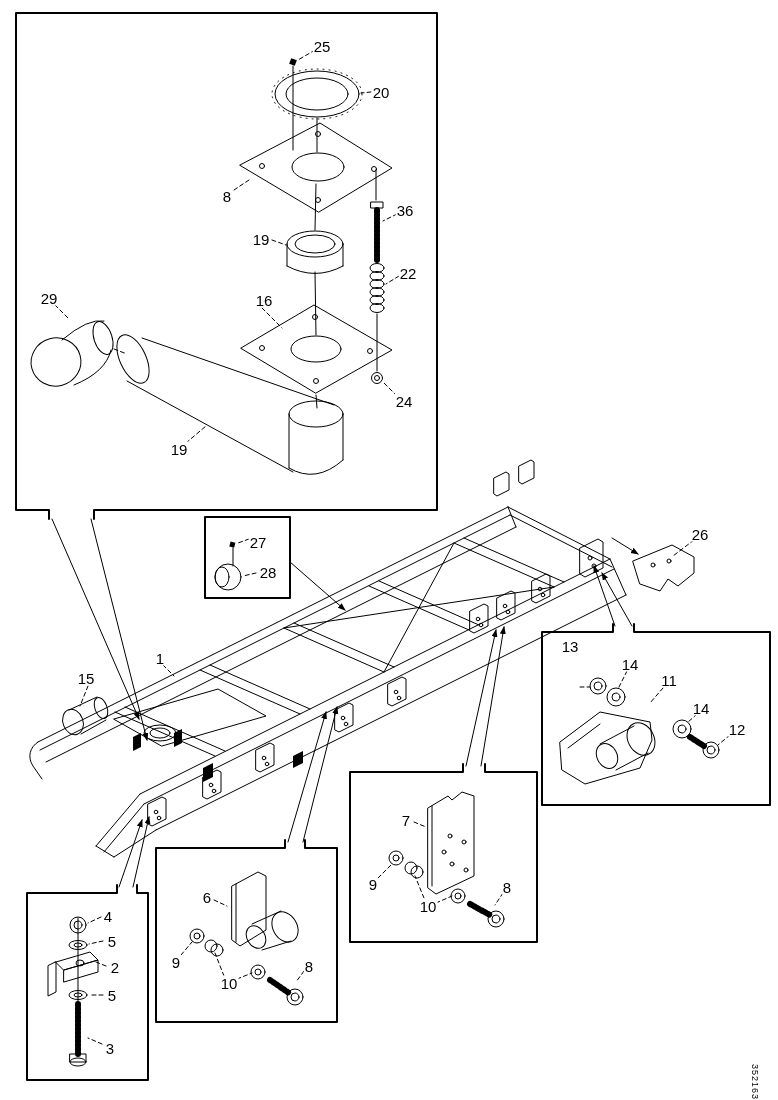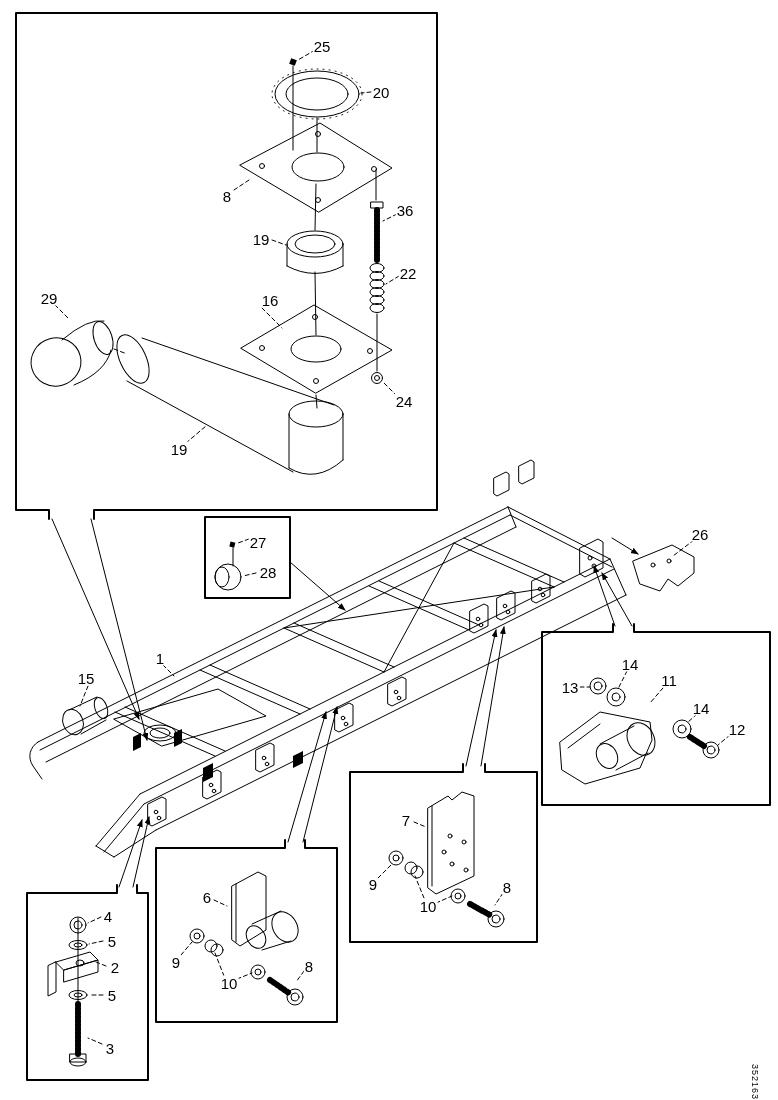--- a/index.html
+++ b/index.html
@@ -344,30 +344,30 @@
     <path class="dash" d="M102,1044 L88,1038"></path>
   </g>
 </svg>
 
 <div class="co" style="left:322px;top:46px">25</div>
 <div class="co" style="left:381px;top:92px">20</div>
 <div class="co" style="left:227px;top:196px">8</div>
 <div class="co" style="left:261px;top:239px">19</div>
 <div class="co" style="left:405px;top:210px">36</div>
 <div class="co" style="left:408px;top:273px">22</div>
-<div class="co" style="left:270px;top:300px">16</div>
+<div class="co" style="left:264px;top:300px">16</div>
 <div class="co" style="left:404px;top:401px">24</div>
 <div class="co" style="left:49px;top:298px">29</div>
 <div class="co" style="left:179px;top:449px">19</div>
 <div class="co" style="left:258px;top:542px">27</div>
 <div class="co" style="left:268px;top:572px">28</div>
 <div class="co" style="left:160px;top:658px">1</div>
 <div class="co" style="left:86px;top:678px">15</div>
 <div class="co" style="left:700px;top:534px">26</div>
-<div class="co" style="left:570px;top:687px">13</div>
+<div class="co" style="left:570px;top:646px">13</div>
 <div class="co" style="left:630px;top:664px">14</div>
 <div class="co" style="left:669px;top:680px">11</div>
 <div class="co" style="left:701px;top:708px">14</div>
 <div class="co" style="left:737px;top:729px">12</div>
 <div class="co" style="left:406px;top:820px">7</div>
 <div class="co" style="left:373px;top:884px">9</div>
 <div class="co" style="left:428px;top:906px">10</div>
 <div class="co" style="left:507px;top:887px">8</div>
 <div class="co" style="left:207px;top:897px">6</div>
 <div class="co" style="left:176px;top:962px">9</div>

